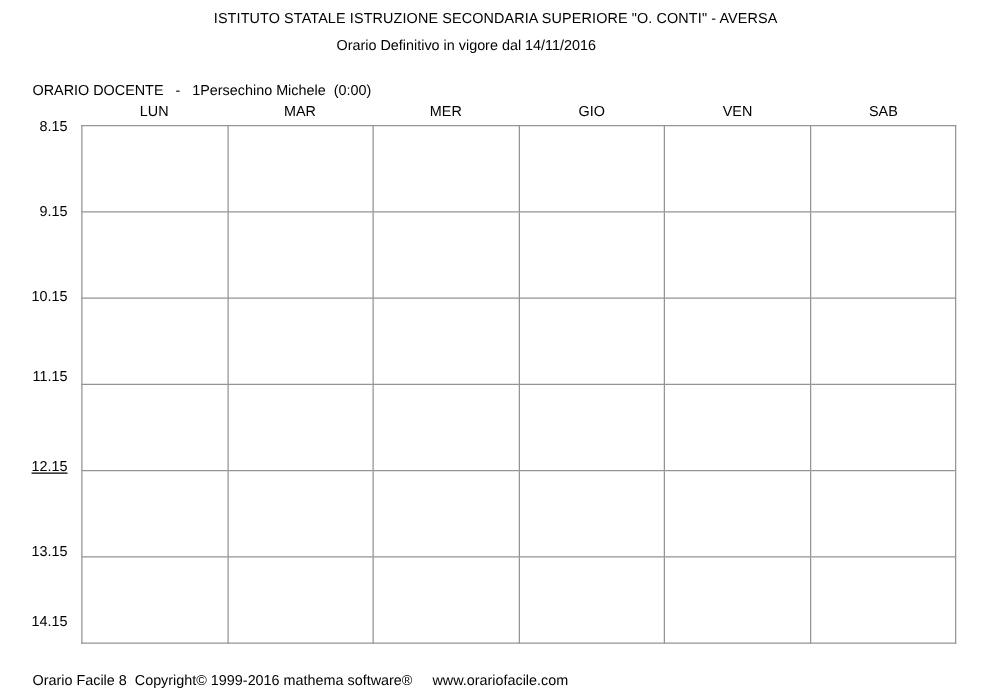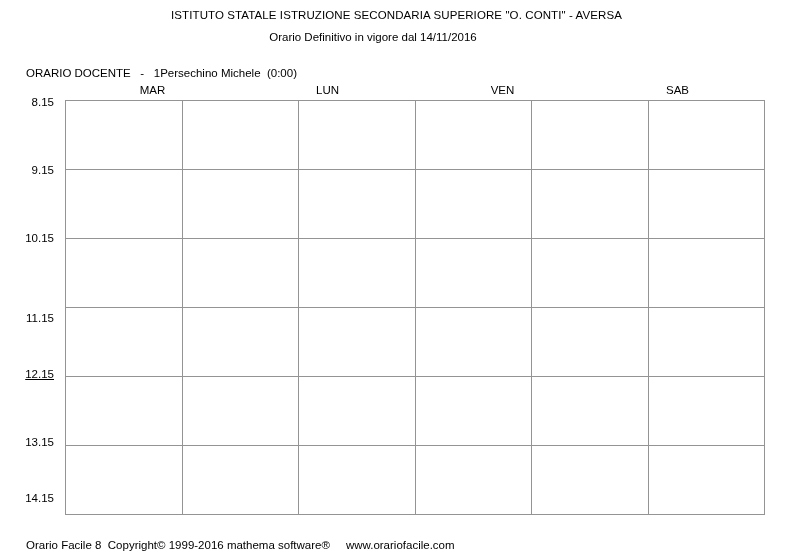--- a/index.html
+++ b/index.html
@@ -104,31 +104,33 @@
 <body>
 
 <div class="page">
 
   <div class="title-line1">ISTITUTO STATALE ISTRUZIONE SECONDARIA SUPERIORE "O. CONTI" - AVERSA</div>
   <div class="title-line2">Orario Definitivo in vigore dal 14/11/2016</div>
 
   <div class="teacher-line">ORARIO DOCENTE   -   1Persechino Michele  (0:00)</div>
 
   <div class="day-headers">
+    <div class="day">LUN</div>
     <div class="day">MAR</div>
-    <div class="day">LUN</div>
+    <div class="day">MER</div>
+    <div class="day">GIO</div>
     <div class="day">VEN</div>
     <div class="day">SAB</div>
   </div>
 
   <div class="time-labels">
     <div class="time-label" style="top:-4px;text-align:center;">8.15</div>
     <div class="time-label" style="top:64px;">9.15</div>
     <div class="time-label" style="top:132px;">10.15</div>
-    <div class="time-label" style="top:212px;">11.15</div>
+    <div class="time-label" style="top:196px;">11.15</div>
     <div class="time-label" style="top:268px;text-decoration:underline;">12.15</div>
     <div class="time-label" style="top:336px;">13.15</div>
     <div class="time-label" style="top:392px;margin-left:40px;">14.15</div>
   </div>
 
   <div class="grid-wrap">
     <table class="timetable">
       <tbody>
         <tr>
           <td></td>

